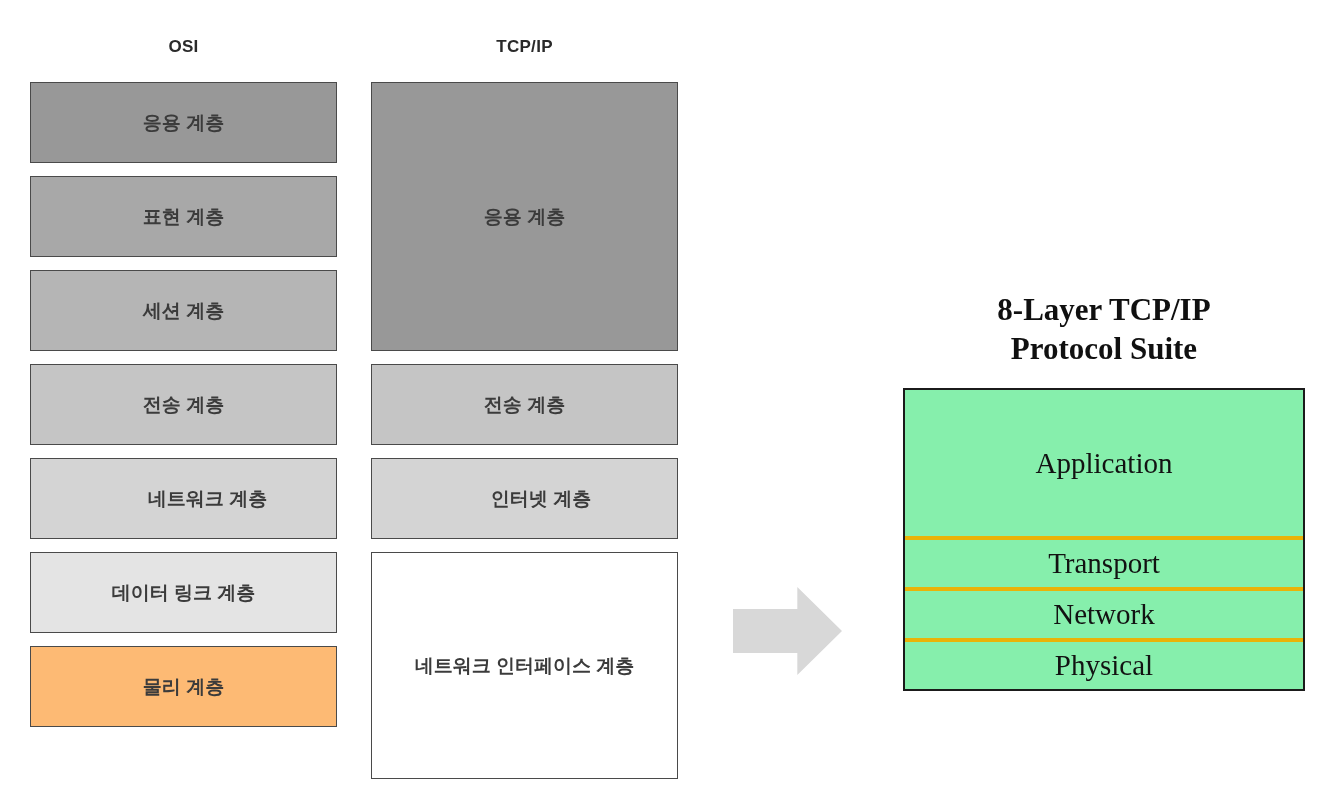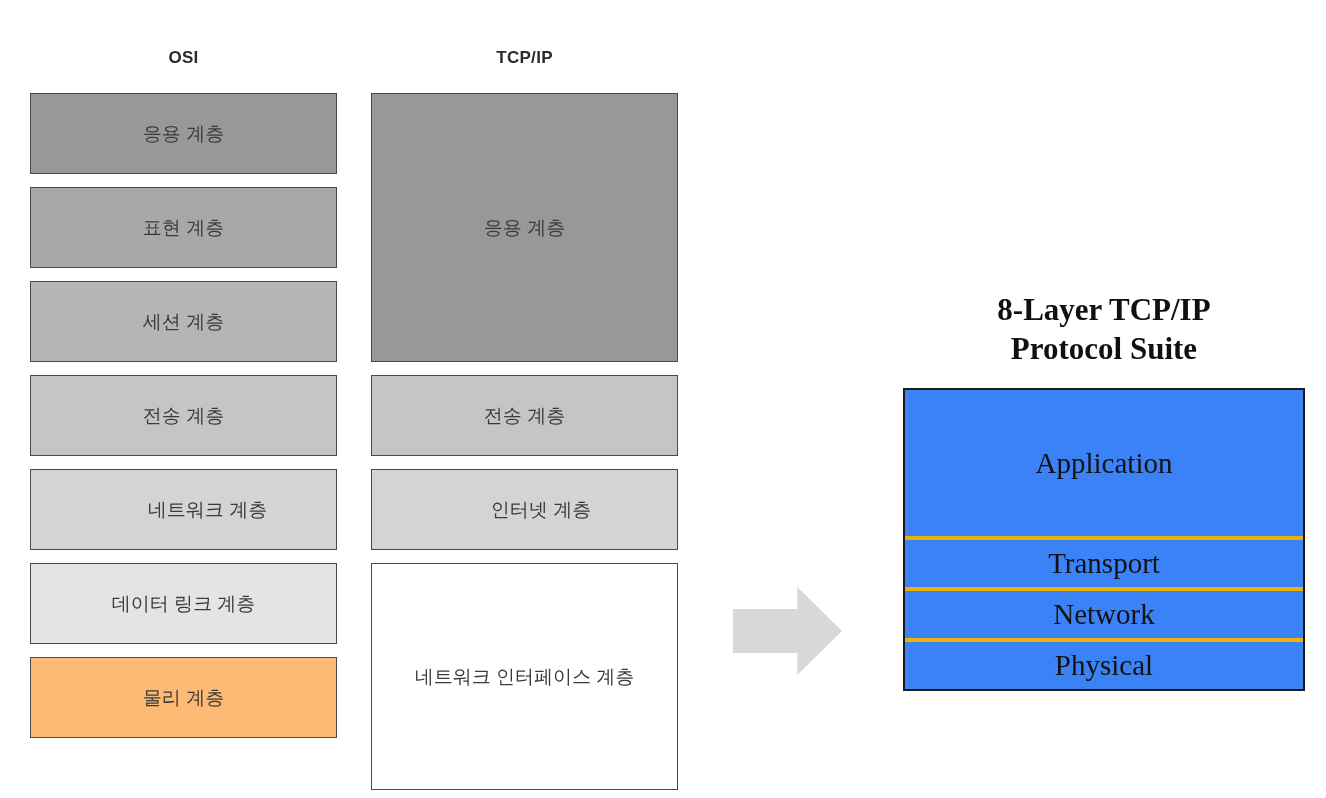--- a/index.html
+++ b/index.html
@@ -10,21 +10,21 @@
   #canvas {
     position: relative;
     width: 1326px;
     height: 798px;
     background: #ffffff;
     overflow: hidden;
     font-family: "Liberation Sans", "DejaVu Sans", sans-serif;
   }
   .stack-col {
     position: absolute;
-    top: 36px;
+    top: 25px;
     width: 307px;
     display: flex;
     flex-direction: column;
     gap: 13px;
   }
   #osi-col  { left: 30px; }
   #tcp-col  { left: 371px; }
   .col-title {
     height: 44px;
     display: flex;
@@ -38,20 +38,21 @@
   .layer-box {
     box-sizing: border-box;
     height: 81px;
     border: 1.5px solid #4a4a4a;
     display: flex;
     align-items: center;
     justify-content: center;
     font-size: 19px;
     color: #3b3b3b;
     text-align: center;
+    font-weight: bold;
   }
   .layer-box.span2 { height: 227px; }
   .layer-box.span3 { height: 269px; }
 
   #merge-arrow {
     position: absolute;
     left: 733px;
     top: 587px;
     width: 109px;
     height: 88px;
@@ -70,21 +71,21 @@
     font-size: 31px;
     line-height: 39px;
     text-align: center;
     color: #101010;
   }
   .suite-table {
     margin-top: 20px;
     border: 2px solid #1b1b1b;
     display: flex;
     flex-direction: column;
-    background: #3b82f6;
+    background: #86efac;
   }
   .suite-row {
     box-sizing: border-box;
     height: 51px;
     border-top: 4px solid #eab308;
     display: flex;
     align-items: center;
     justify-content: center;
     font-family: "Liberation Serif", "DejaVu Serif", serif;
     font-size: 29px;

